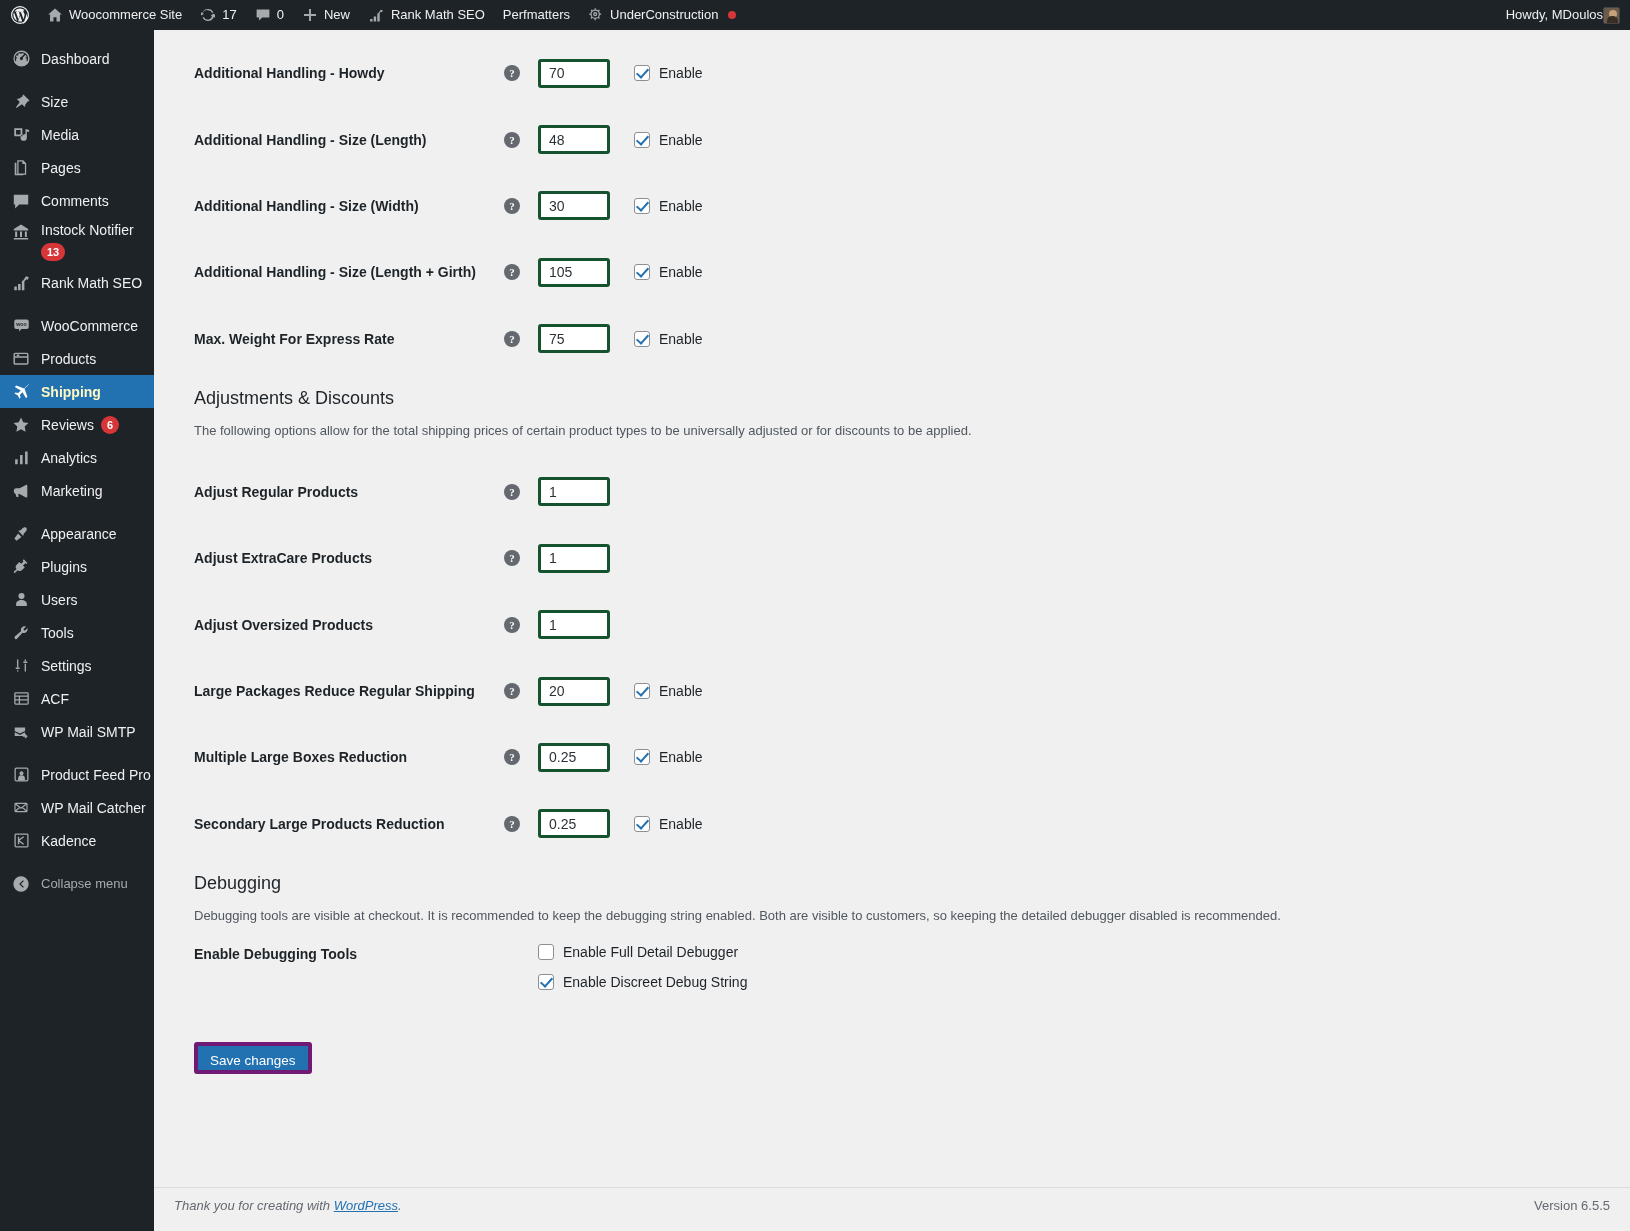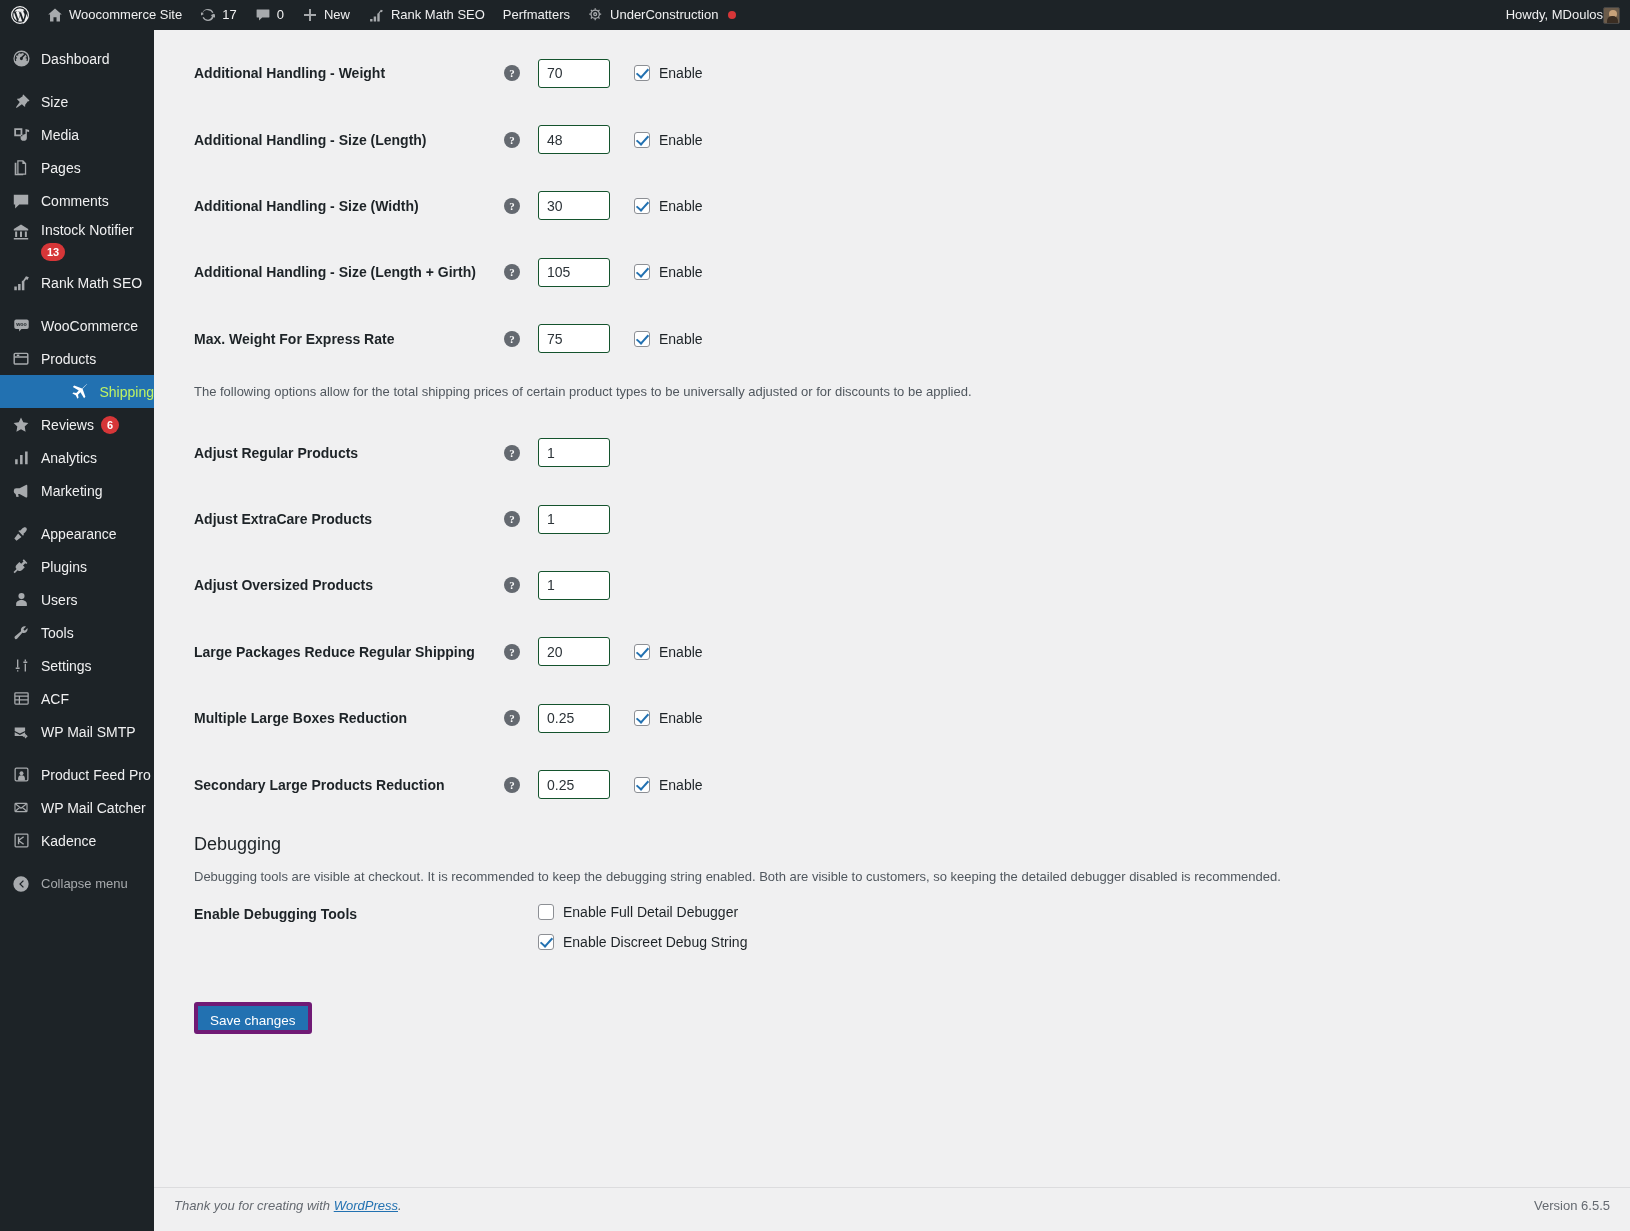--- a/index.html
+++ b/index.html
@@ -51,21 +51,21 @@
     position: relative; display: flex; align-items: center;
     height: 33px; padding-left: 10px; color: #f0f0f1; cursor: pointer;
   }
   .menu-item .mi-icon {
     width: 22px; height: 20px; margin-right: 9px;
     display: inline-flex; align-items: center; justify-content: center;
     color: #a7aaad; flex: 0 0 22px;
   }
   .menu-item .mi-icon svg { display: block; }
   .menu-item .mi-label { white-space: nowrap; font-size: 14px; }
-  .menu-item.current { background: #2271b1; color: #bef264; font-weight: 400; justify-content: flex-end; }
+  .menu-item.current { background: #2271b1; color: #fef9c3; font-weight: 700; }
   .menu-item.current .mi-icon { color: #fff; }
   .menu-item.current::after {
     content: ""; position: absolute; right: -8px; top: 50%; margin-top: -8px;
     border-style: solid; border-width: 8px 0 8px 8px;
     border-color: transparent transparent transparent #2271b1;
   }
   .menu-sep { height: 10px; }
   .count-badge {
     display: inline-flex; align-items: center; justify-content: center;
     min-width: 18px; height: 18px; padding: 0 6px; margin-left: 7px;
@@ -90,21 +90,21 @@
     width: 330px; flex: 0 0 330px;
     font-size: 14px; font-weight: 600; color: #1d2327; padding-left: 20px;
   }
   .help-tip {
     width: 16px; height: 16px; border-radius: 50%; background: #646970;
     color: #fff; font-size: 11px; font-weight: 700; line-height: 16px;
     text-align: center; flex: 0 0 16px; margin-right: 18px;
     font-family: "Liberation Serif", serif; cursor: help;
   }
   .num-input {
-    width: 72px; height: 29px; border: 1px solid #14532d; border-radius: 3px;
+    width: 72px; height: 29px; border: 3px solid #14532d; border-radius: 3px;
     background: #fff; color: #2c3338; font-size: 14px;
     padding: 0 8px; font-family: "Liberation Sans", sans-serif;
     box-shadow: 0 0 0 transparent;
   }
   .cb-wrap { display: flex; align-items: center; margin-left: 24px; gap: 9px; }
   .cb {
     appearance: none; -webkit-appearance: none;
     width: 16px; height: 16px; border: 1px solid #8c8f94; border-radius: 3px;
     background: #fff; position: relative; margin: 0; flex: 0 0 16px; cursor: pointer;
   }
@@ -443,21 +443,21 @@
     </span>
     <span class="mi-label">Collapse menu</span>
   </div>
 </div>
 
 <div id="wpcontent">
   <div id="wpbody">
 
     <div id="top-fields">
         <div class="form-row">
-          <div class="form-label">Additional Handling - Weight</div>
+          <div class="form-label">Additional Handling - Howdy</div>
           <div class="help-tip">?</div>
           <input type="text" class="num-input" value="70" style="">
           <label class="cb-wrap">
             <input type="checkbox" class="cb" checked="" style="">
             <span class="cb-label">Enable</span>
           </label>
         </div>
         <div class="form-row">
           <div class="form-label">Additional Handling - Size (Length)</div>
           <div class="help-tip">?</div>
@@ -489,20 +489,21 @@
           <div class="form-label">Max. Weight For Express Rate</div>
           <div class="help-tip">?</div>
           <input type="text" class="num-input" value="75" style="">
           <label class="cb-wrap">
             <input type="checkbox" class="cb" checked="" style="">
             <span class="cb-label">Enable</span>
           </label>
         </div>
       </div>
 
+    <h2 class="section-title">Adjustments &amp; Discounts</h2>
     <p class="section-desc">The following options allow for the total shipping prices of certain product types to be universally adjusted or for discounts to be applied.</p>
 
     <div id="adjust-fields">
         <div class="form-row">
           <div class="form-label">Adjust Regular Products</div>
           <div class="help-tip">?</div>
           <input type="text" class="num-input" value="1" style="">
         </div>
         <div class="form-row">
           <div class="form-label">Adjust ExtraCare Products</div>

